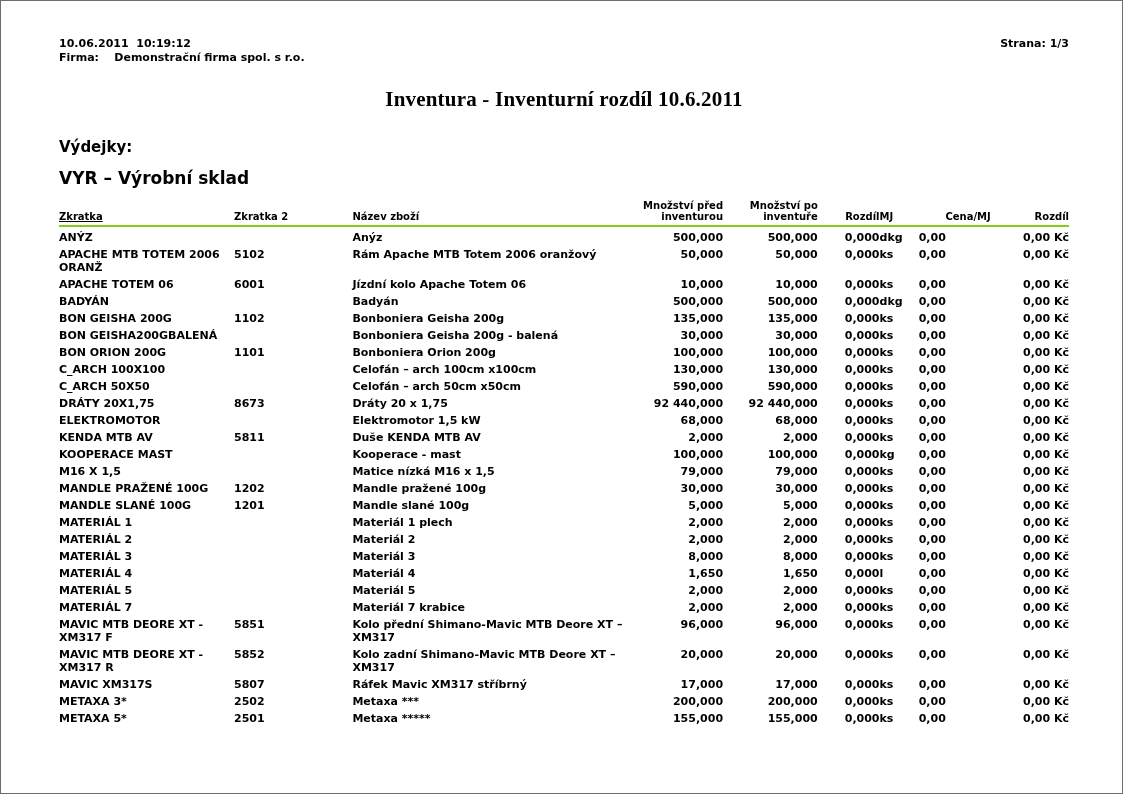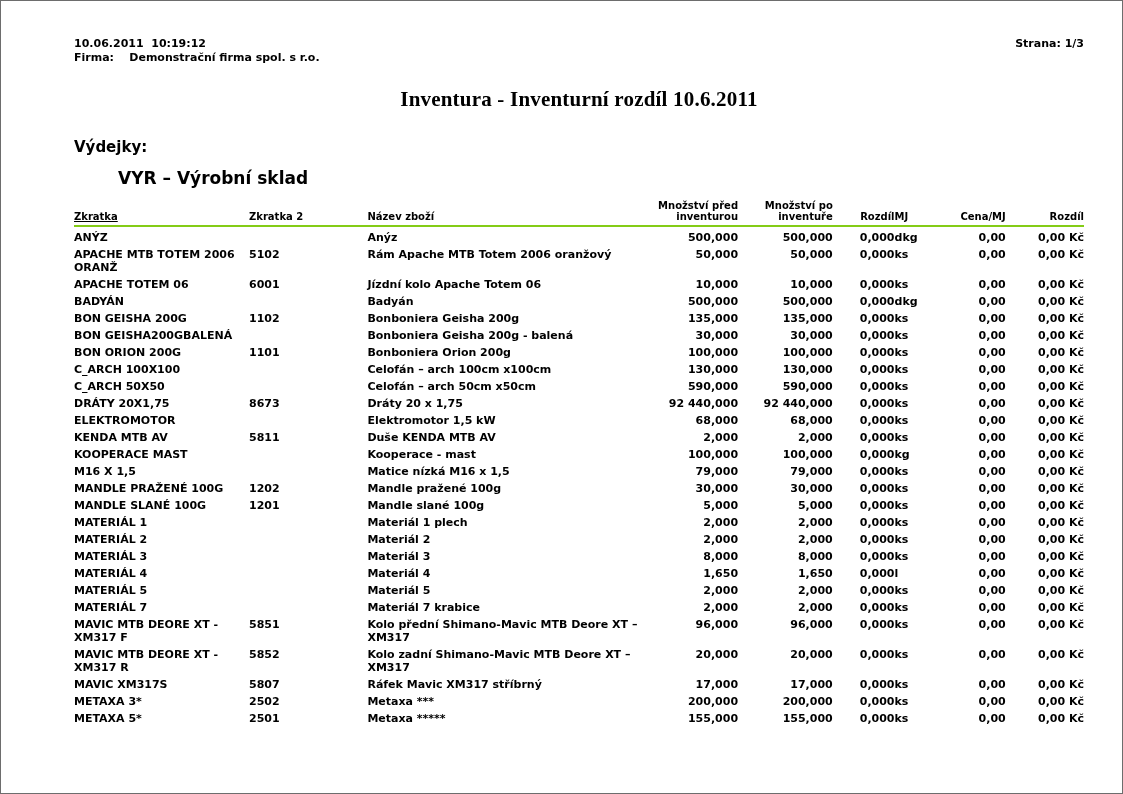--- a/index.html
+++ b/index.html
@@ -14,21 +14,21 @@
     position: relative;
     width: 1123px;
     height: 794px;
     background: #ffffff;
     box-sizing: border-box;
     border: 1px solid #6d6d6d;
     overflow: hidden;
   }
   .sheet {
     position: absolute;
-    left: 73px;
+    left: 58px;
     top: 36px;
     width: 1010px;
   }
   .meta-row {
     display: flex;
     justify-content: space-between;
     font-size: 11px;
     font-weight: bold;
     color: #000;
     line-height: 14px;
@@ -46,21 +46,20 @@
   }
   .vydejky {
     margin-top: 26px;
     font-size: 15px;
     font-weight: bold;
   }
   .warehouse {
     margin-top: 12px;
     font-size: 17px;
     font-weight: bold;
-    margin-left: 44px;
   }
   table.grid {
     margin-top: 12px;
     width: 100%;
     border-collapse: collapse;
     font-size: 11px;
     font-weight: bold;
   }
   table.grid thead th {
     font-size: 10px;
@@ -88,21 +87,21 @@
     vertical-align: top;
     line-height: 13px;
   }
   td.t-zkr   { text-align: left; }
   td.t-zkr2  { text-align: left; }
   td.t-nazev { text-align: left; }
   td.t-qbef  { text-align: right; padding-right: 6px; white-space: nowrap;}
   td.t-qaft  { text-align: right; padding-right: 6px; white-space: nowrap;}
   td.t-rozd  { text-align: right; padding-right: 4px; white-space: nowrap;}
   td.t-mj    { text-align: left;  padding-left: 6px; white-space: nowrap;}
-  td.t-cena  { text-align: right; padding-right: 8px; white-space: nowrap;}
+  td.t-cena  { text-align: left; padding-right: 8px; white-space: nowrap;}
   td.t-rozd2 { text-align: right; padding-right: 4px; white-space: nowrap;}
   tbody tr:first-child td { padding-top: 4px; }
 </style>
 </head>
 <body>
 
 <div class="page">
   <div class="sheet">
 
     <div class="meta-row">

